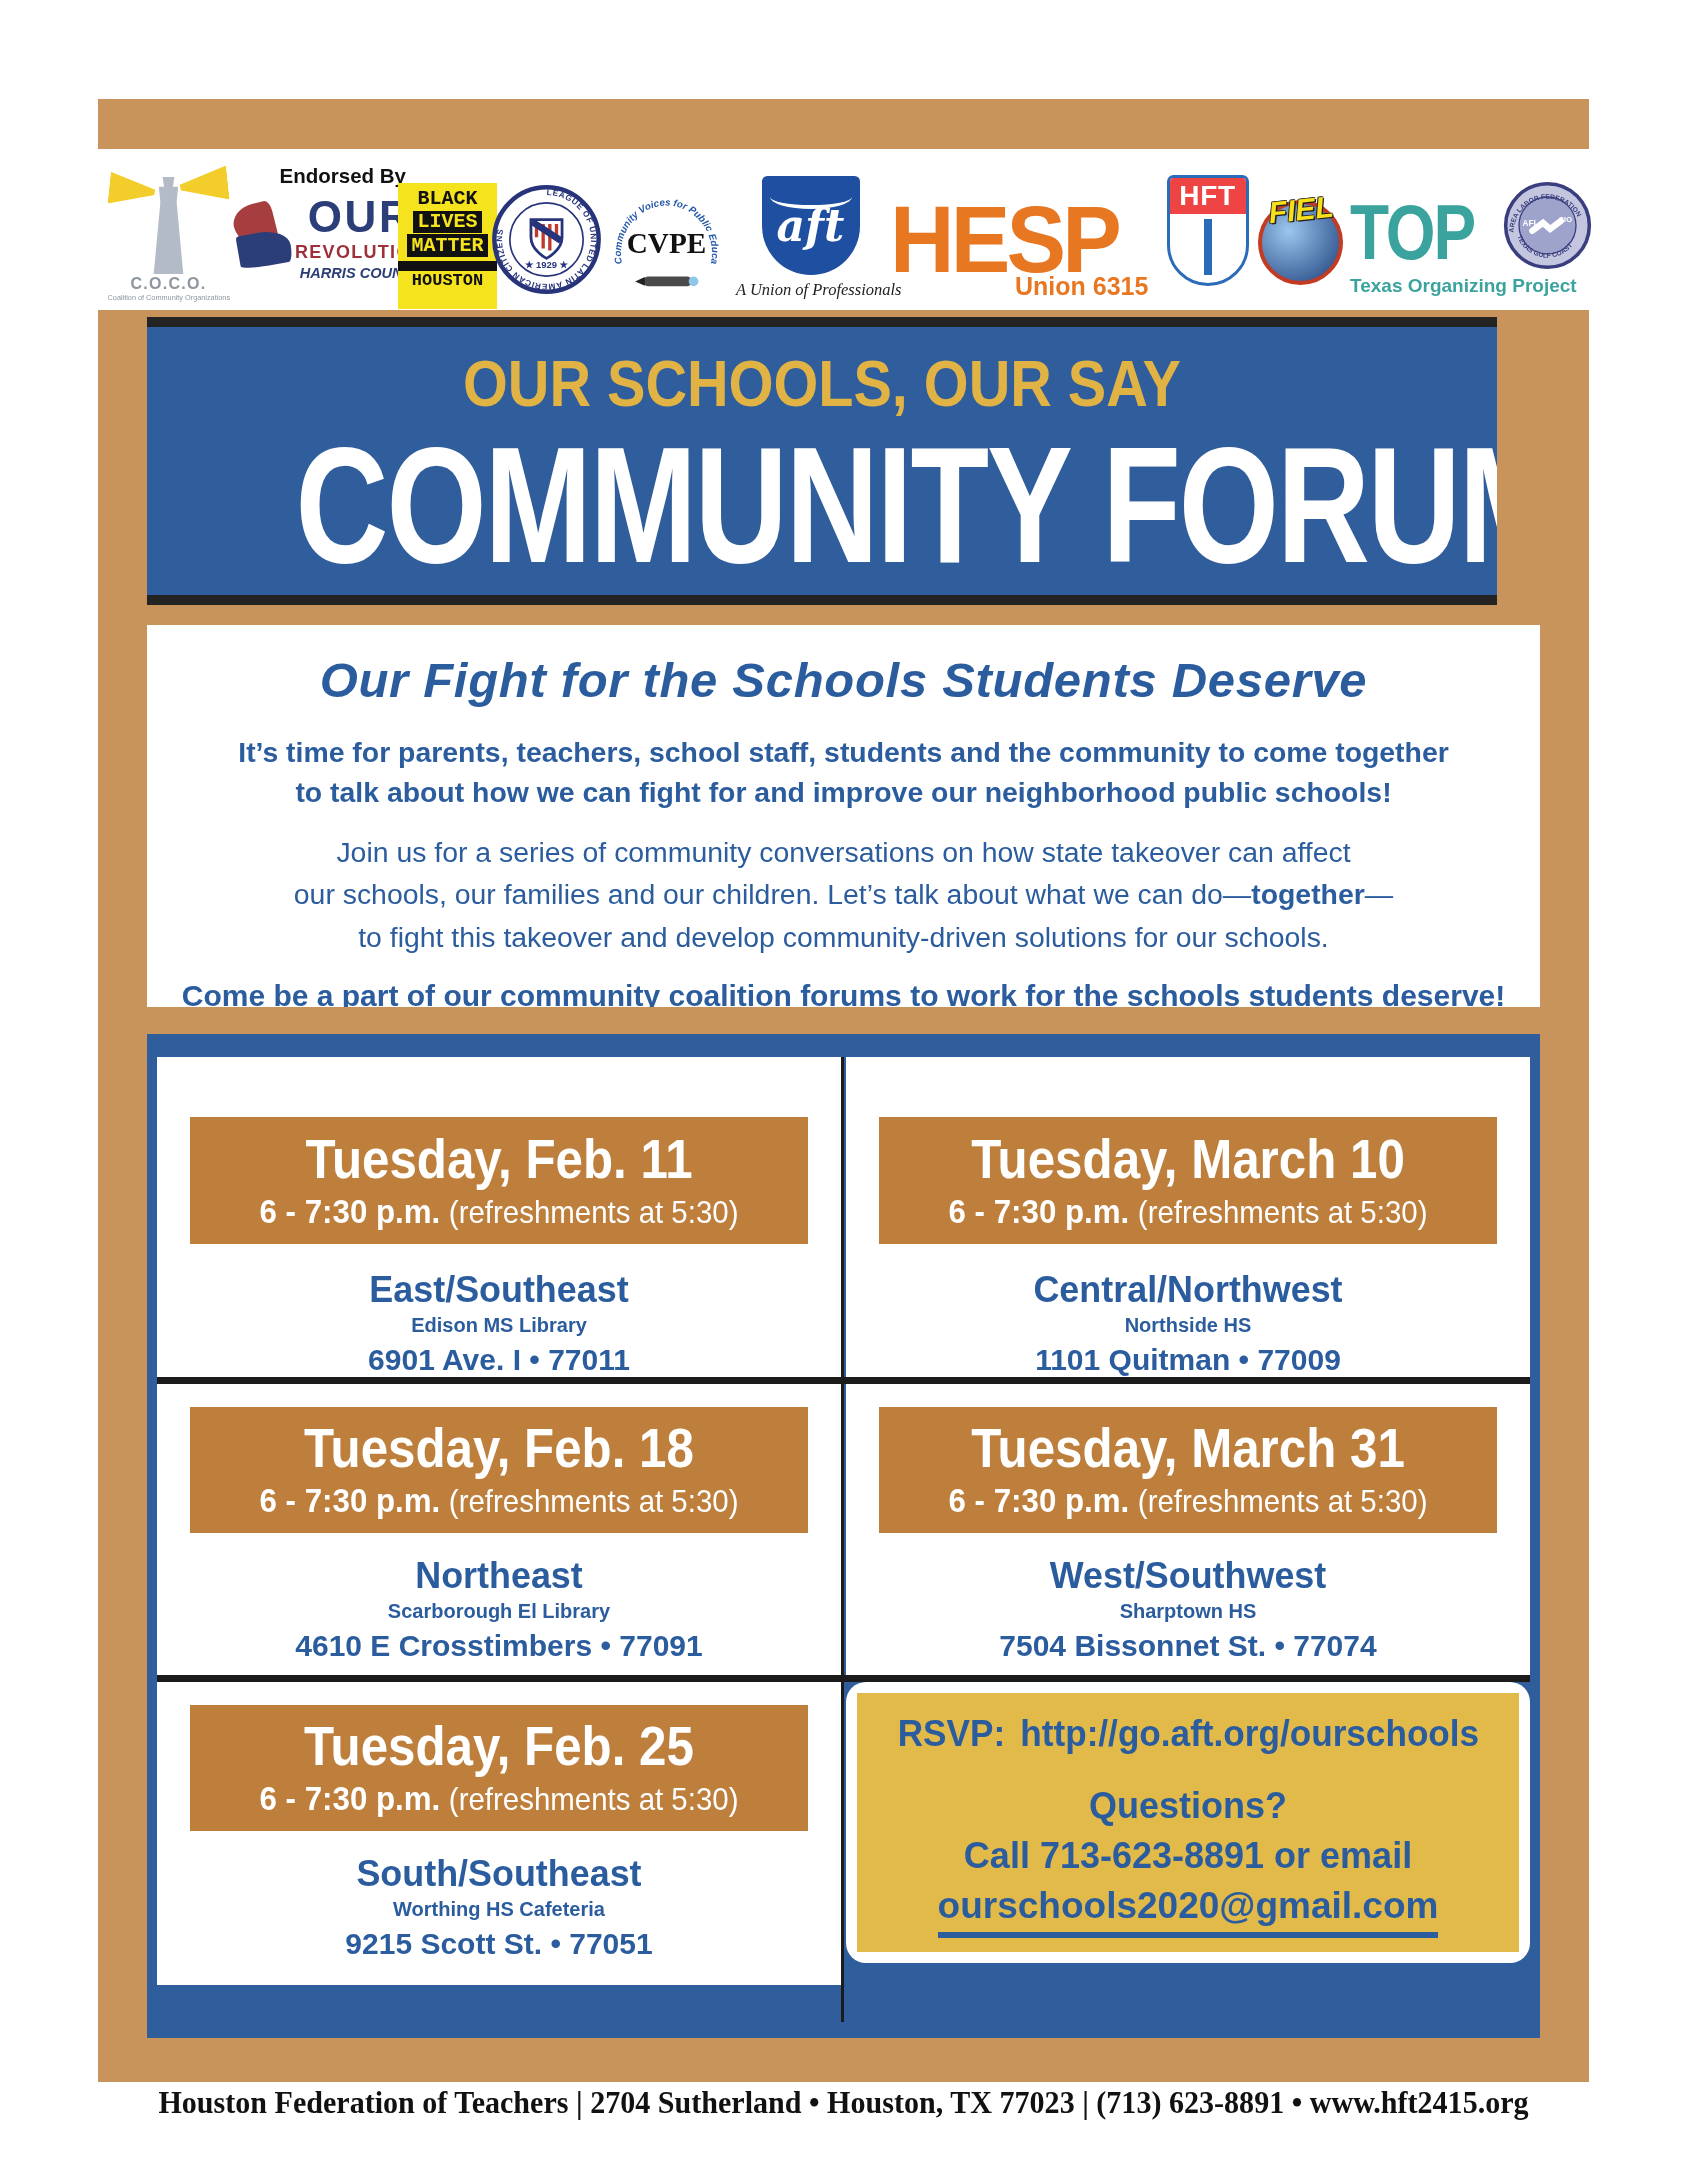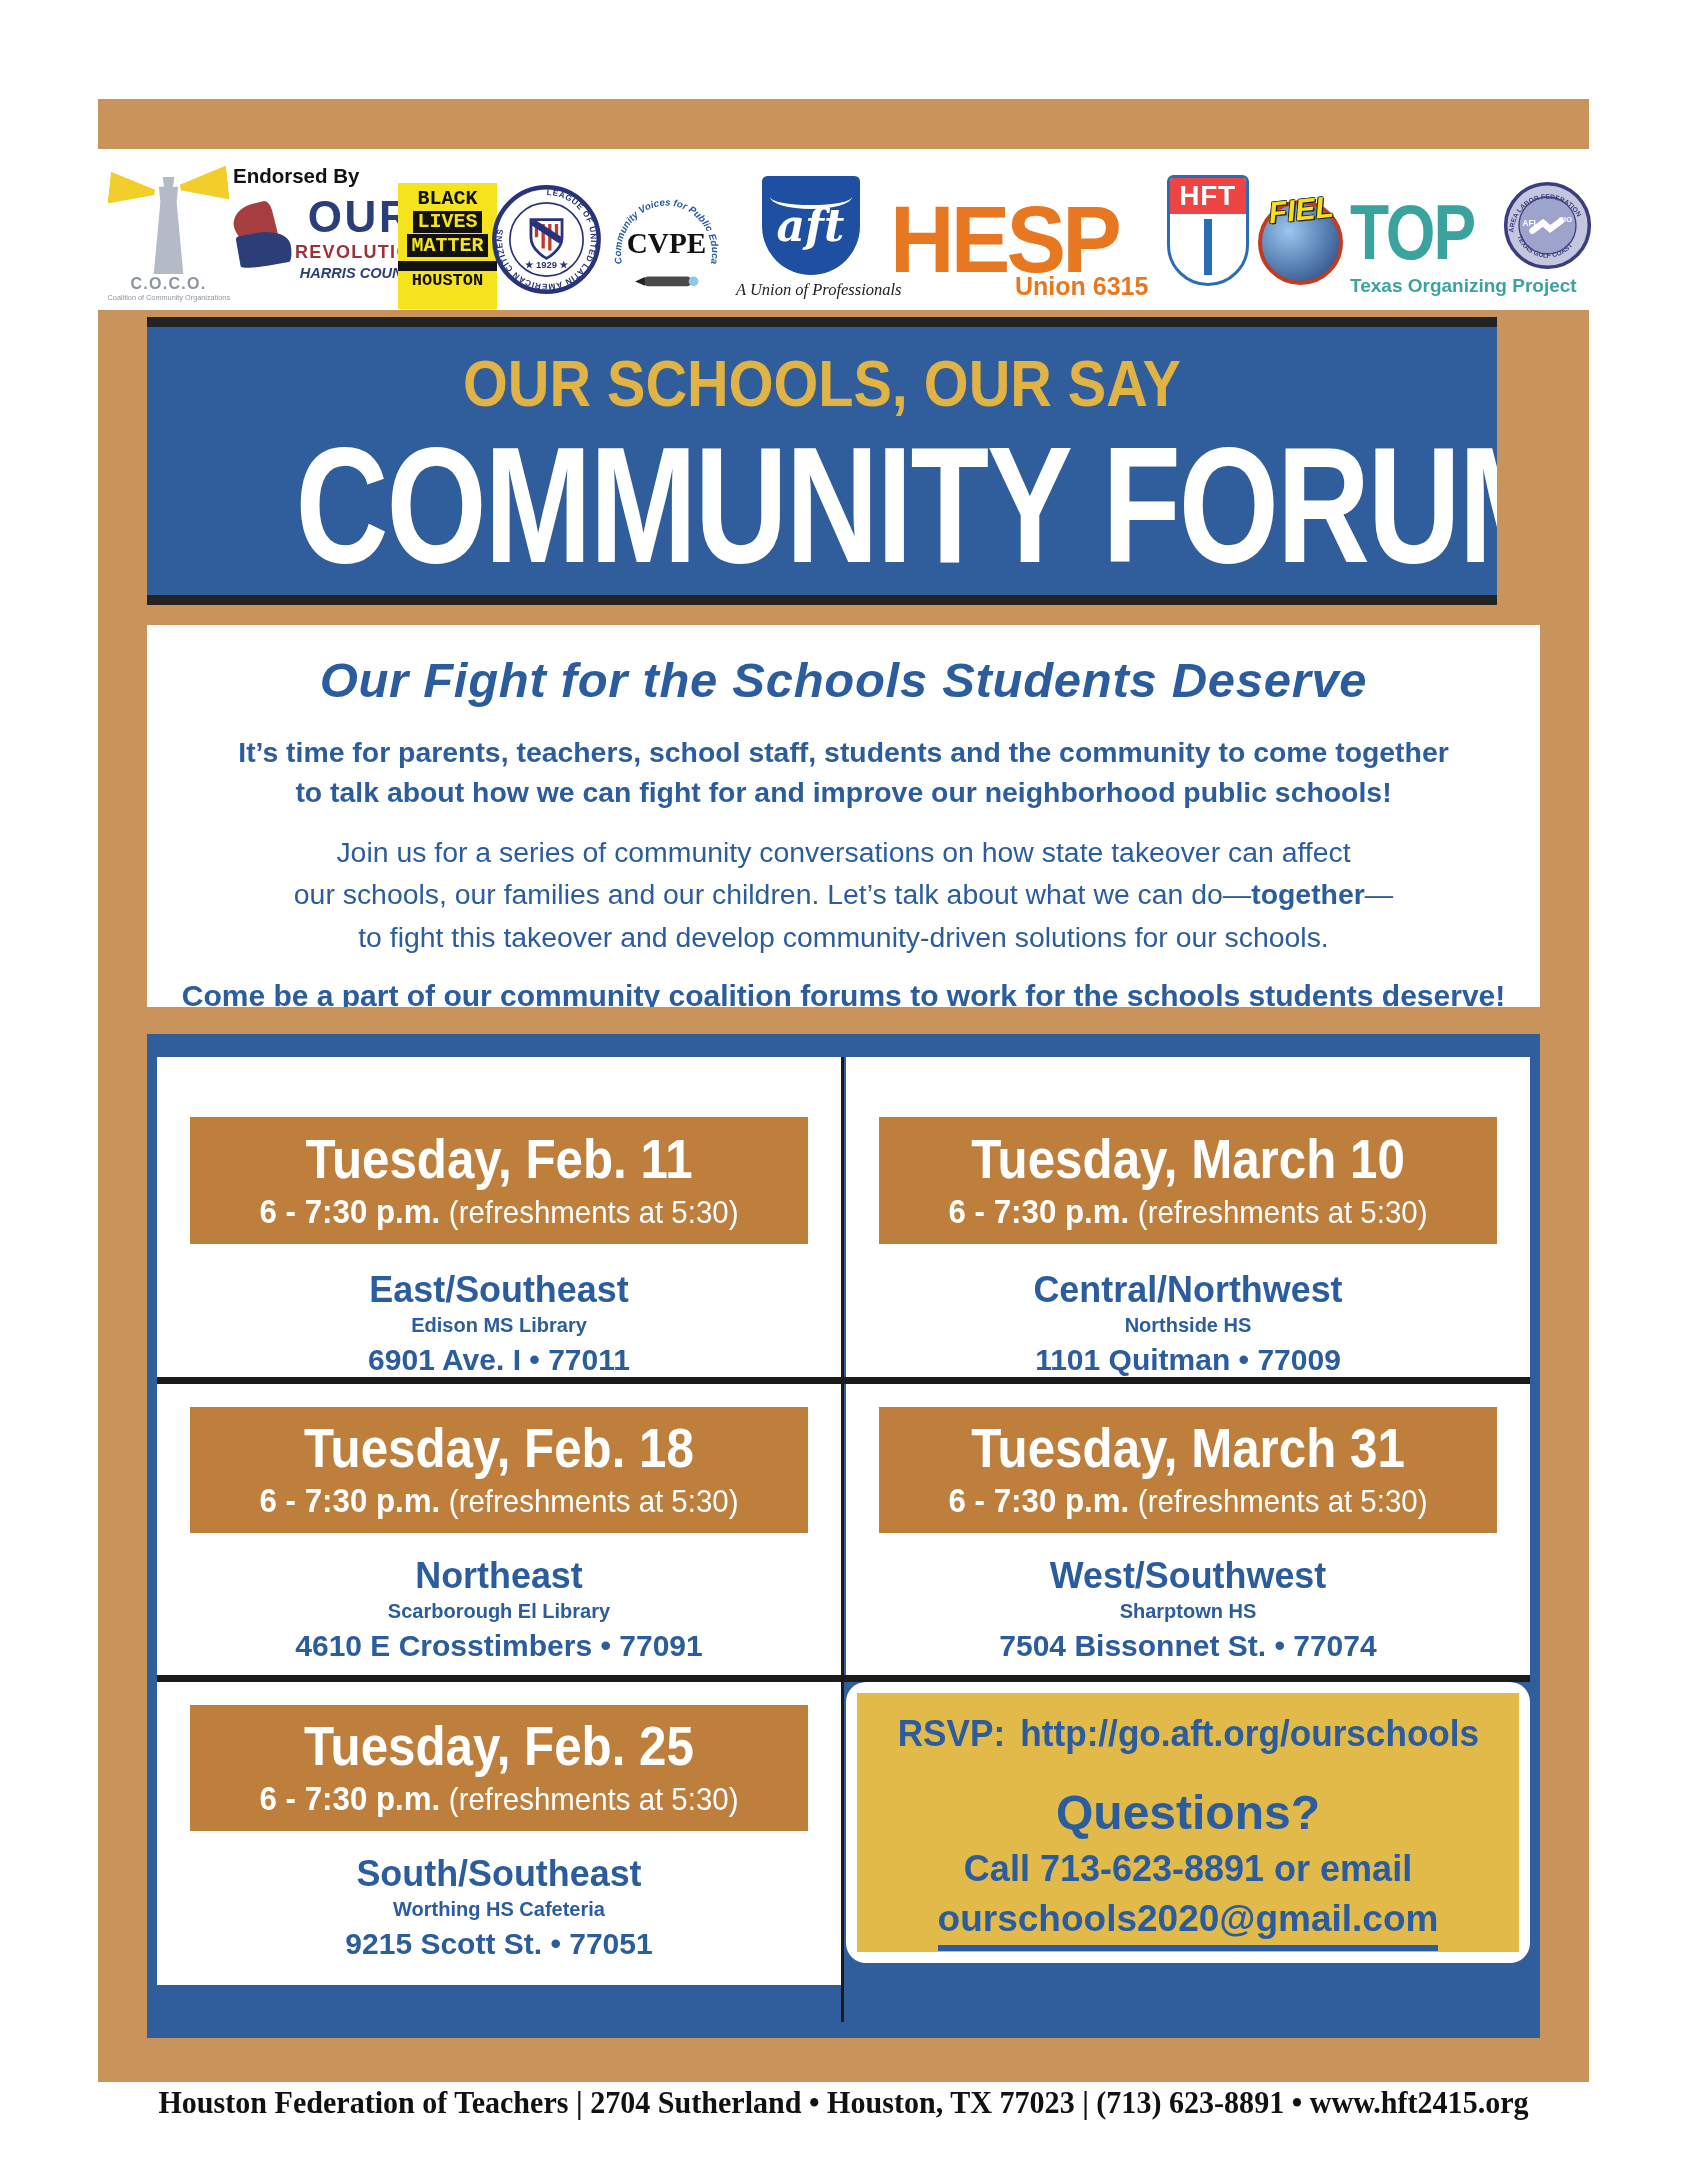--- a/index.html
+++ b/index.html
@@ -17,21 +17,21 @@
   
   .logo{position:absolute;}
   .coco-tower{position:absolute;left:41px;top:20px;width:37px;height:97px;background:#B3BCC6;
     clip-path:polygon(34% 0,66% 0,62% 10%,76% 10%,72% 26%,90% 100%,10% 100%,28% 26%,24% 10%,38% 10%);}
   .beam{position:absolute;background:#F3CD2A;}
   .beam-l{left:0;top:17px;width:46px;height:32px;clip-path:polygon(0 0,100% 42%,100% 58%,0 100%);transform:rotate(6deg);}
   .beam-r{left:71px;top:10.6px;width:48px;height:34px;clip-path:polygon(0 42%,100% 0,100% 100%,0 58%);transform:rotate(-6deg);}
   .coco-label{position:absolute;left:0;top:118px;width:100%;text-align:center;font-size:16px;color:#8D969F;font-weight:bold;letter-spacing:1.3px;}
   .coco-sub{position:absolute;left:-13.2px;top:136px;width:146px;text-align:center;font-size:7.3px;color:#8D969F;}
 
-  .endorsed{text-align:left;font-size:20.5px;font-weight:bold;color:#111;}
+  .endorsed{text-align:right;font-size:20.5px;font-weight:bold;color:#111;}
   .orv-row{display:flex;align-items:center;margin-top:6.6px;}
   .orv-eagle{position:relative;width:58px;height:86px;flex:0 0 auto;}
   .wing-red{position:absolute;left:1.3px;top:9.3px;width:41px;height:41px;background:#A63D3F;
     border-radius:78% 22% 18% 82%/62% 38% 22% 78%;transform:rotate(-14deg);}
   .wing-navy{position:absolute;left:5.3px;top:37px;width:53px;height:34px;background:#2C3E78;
     border-radius:10% 90% 15% 85%/20% 80% 80% 20%;transform:rotate(-10deg);}
   .orv-text{margin-left:4px;text-align:center;}
   .orv-our{font-size:44px;font-weight:bold;color:#2C3E78;letter-spacing:2.6px;line-height:1;}
   .orv-rev{margin-top:4px;font-size:18px;font-weight:bold;color:#9E3039;letter-spacing:1.3px;line-height:1;}
   .orv-hc{margin-top:5.3px;font-size:14.6px;font-weight:bold;font-style:italic;color:#2C3E78;line-height:1;}
@@ -100,21 +100,21 @@
   .region{margin-top:26.5px;font-size:37px;line-height:1.05;font-weight:bold;transform:scaleX(0.97);white-space:nowrap;}
   .cell.r23 .region{margin-top:24px;}
   .venue{margin-top:5.3px;font-size:20px;line-height:1.05;font-weight:bold;}
   .address{margin-top:8px;font-size:30px;line-height:1.05;font-weight:bold;}
 
   
   .rsvp-box{position:absolute;left:10.6px;top:10.6px;right:10.6px;bottom:10.6px;background:var(--rsvpgold);
     text-align:center;color:var(--txtblue);overflow:hidden;}
   .rsvp-line1{margin-top:20px;font-size:37px;font-weight:bold;white-space:nowrap;transform:scaleX(0.95);}
   .rsvp-url{margin-left:16px;}
-  .rsvp-q{margin-top:30px;font-size:48px;font-weight:bold;}
+  .rsvp-q{margin-top:30px;font-size:36px;font-weight:bold;}
   .rsvp-call{margin-top:8px;font-size:36px;font-weight:bold;}
   .rsvp-email{display:inline-block;margin-top:8px;font-size:37px;font-weight:bold;
     padding-bottom:5.3px;border-bottom:6px solid var(--txtblue);}
 
   
   .footer{position:absolute;left:0;top:2085px;width:1687px;text-align:center;
     font-family:"Liberation Serif",serif;font-weight:bold;font-size:31px;color:#111;transform:scaleX(0.97);white-space:nowrap;}
 </style>
 </head>
 <body>

